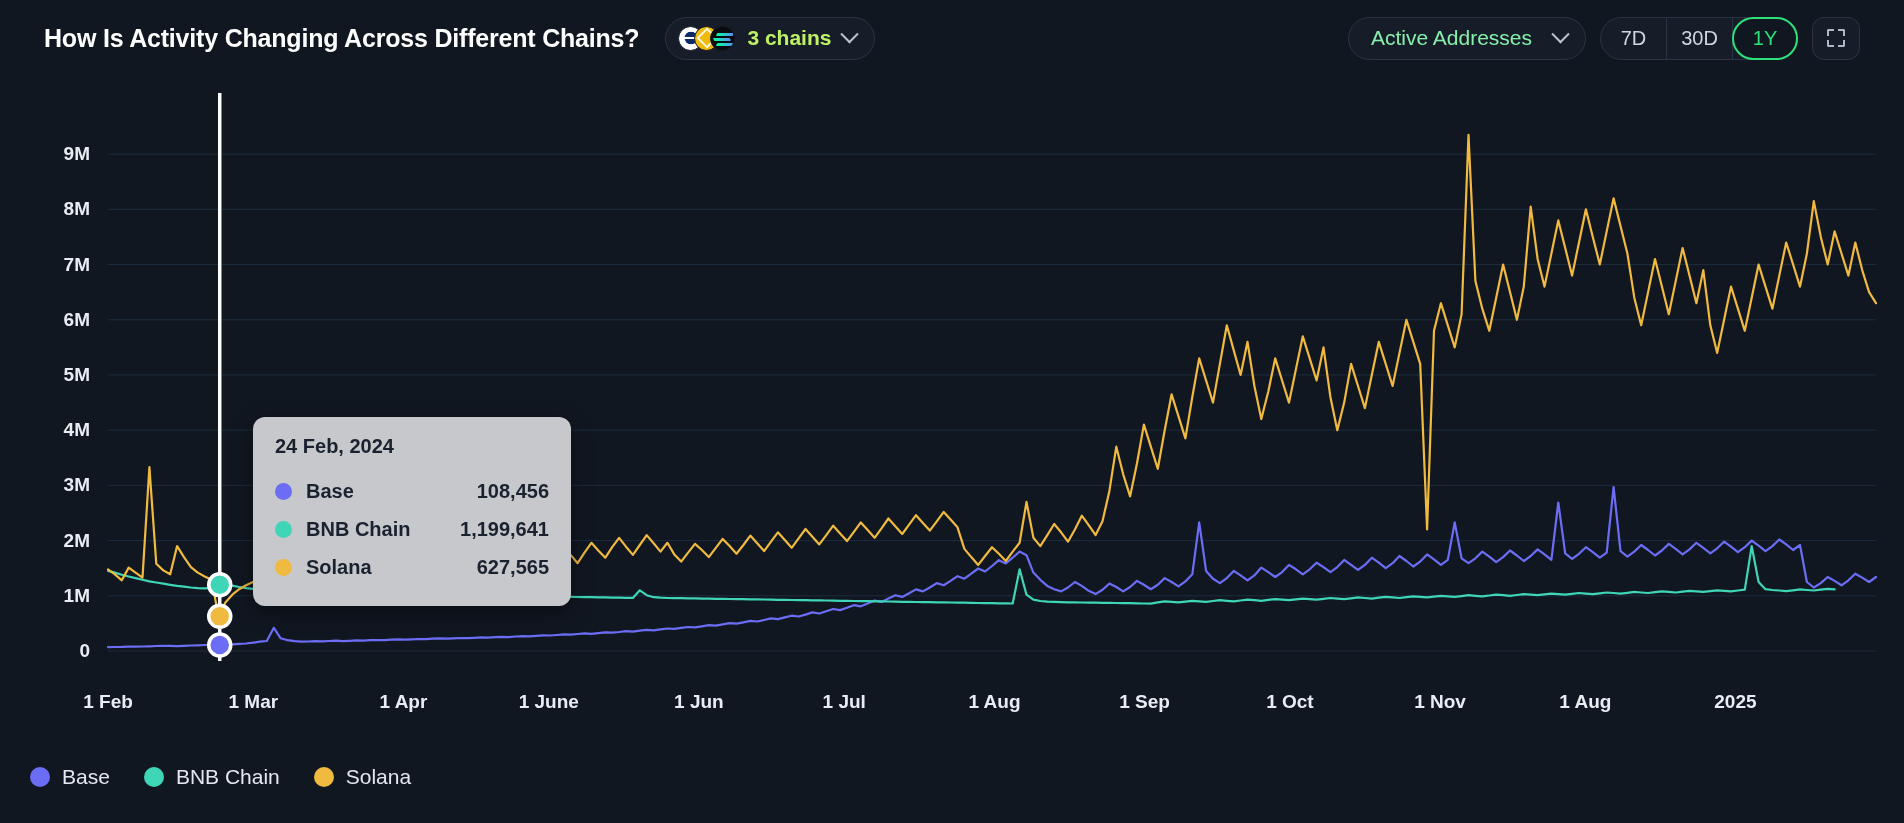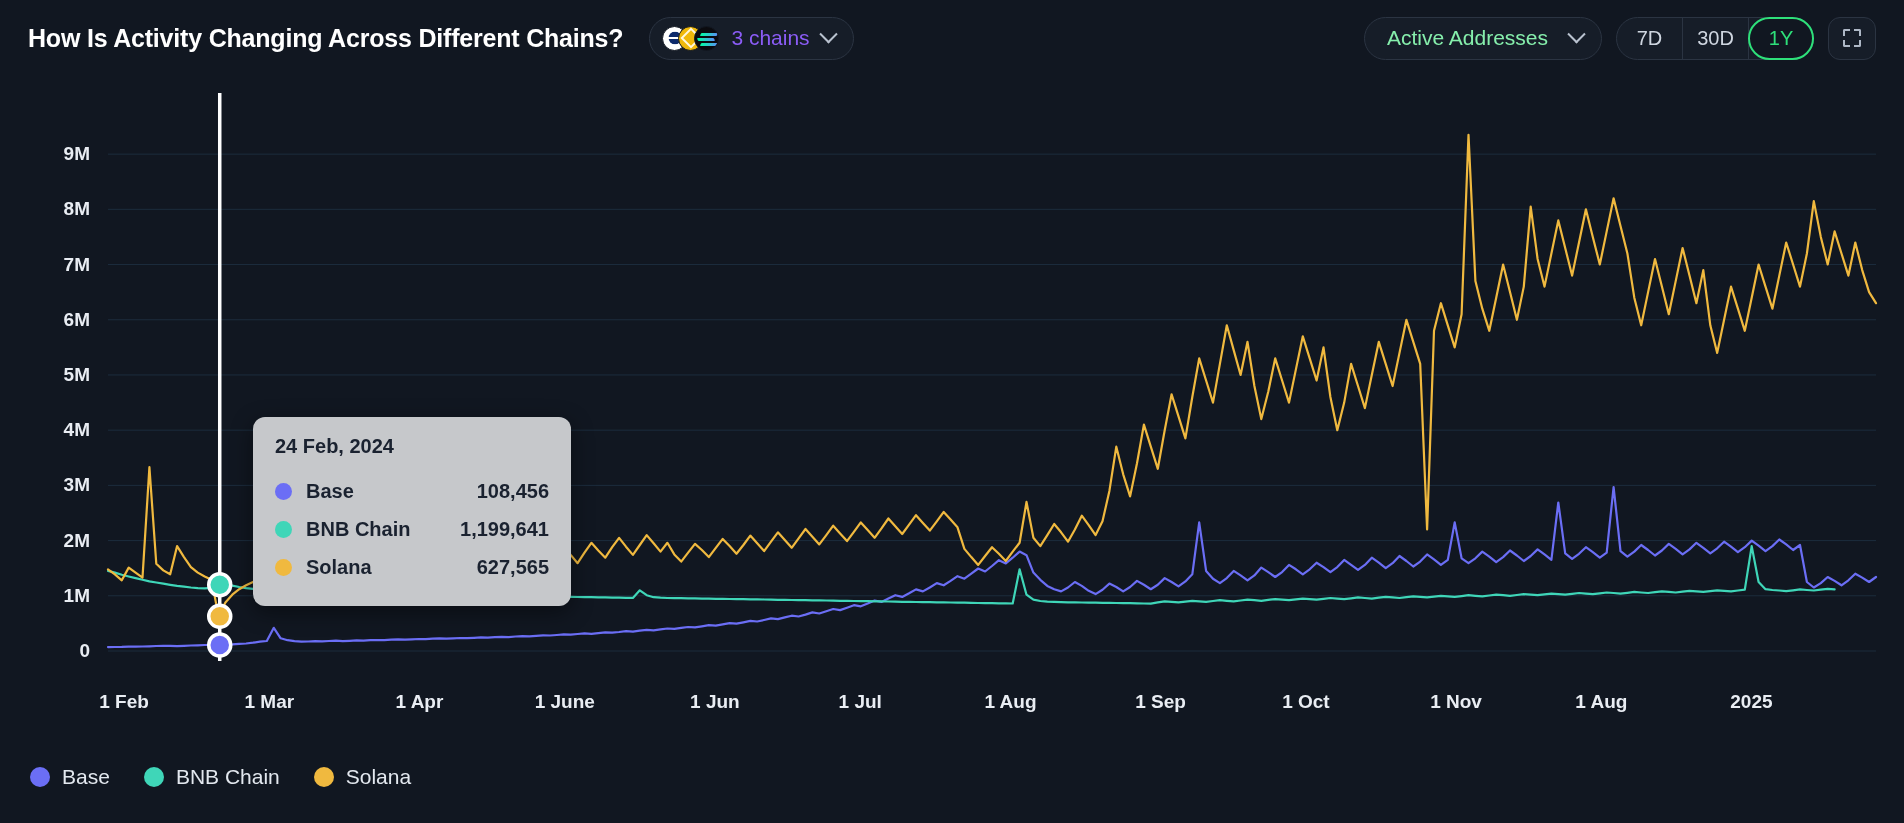--- a/index.html
+++ b/index.html
@@ -7,21 +7,21 @@
     width: 1904px; height: 823px;
     background: #111721;
     font-family: "Liberation Sans", sans-serif;
     overflow: hidden;
   }
   #app { position: relative; width: 1904px; height: 823px; background: #111721; }
 
   
   .header {
     position: absolute; top: 0; left: 0; right: 0; height: 76px;
-    display: flex; align-items: center; padding: 0 28px;
+    display: flex; align-items: center; padding: 0 44px;
   }
   .title {
     font-size: 25px; font-weight: 700; color: #ffffff;
     letter-spacing: -0.2px; white-space: nowrap;
   }
   .chain-selector {
     display: flex; align-items: center; gap: 12px;
     margin-left: 26px; height: 43px; padding: 0 18px 0 12px;
     border: 1px solid #2b3442; border-radius: 22px;
     background: #161d28; cursor: pointer;
@@ -46,21 +46,21 @@
   }
   .ci-sol { background: #0b0b0f; overflow: hidden; }
   .ci-sol-bars { position: absolute; left: 4px; top: 6px; width: 17px; height: 13px; }
   .ci-sol-bars i {
     display: block; height: 3px; margin-bottom: 2px; border-radius: 1px;
     background: linear-gradient(90deg,#00ffa3,#5b8df5);
   }
   .ci-sol-bars i:nth-child(1){ transform: skewX(-22deg) translateX(1.5px); }
   .ci-sol-bars i:nth-child(2){ transform: skewX(22deg) translateX(-1.5px); }
   .ci-sol-bars i:nth-child(3){ transform: skewX(-22deg) translateX(1.5px); }
-  .chain-label { font-size: 21px; color: #8b5cf6; font-weight: 400; }
+  .chain-label { font-size: 21px; color: #bef264; font-weight: 700; }
   .chev {
     width: 13px; height: 13px; border-right: 2.2px solid #b9c2cf;
     border-bottom: 2.2px solid #b9c2cf; transform: rotate(45deg) translate(-3px,-3px);
   }
 
   .header-right { margin-left: auto; display: flex; align-items: center; gap: 14px; }
   .metric-select {
     display: flex; align-items: center; gap: 22px;
     height: 43px; padding: 0 18px 0 22px;
     border: 1px solid #2b3442; border-radius: 22px;
@@ -100,21 +100,21 @@
 
   
   .chart-area { position: absolute; left: 0; top: 76px; width: 1904px; height: 670px; }
   #plot { position: absolute; left: 0; top: 0; }
 
   .ylabels { position: absolute; left: 0; top: 0; width: 108px; height: 670px; }
   .ylab {
     position: absolute; right: 18px; transform: translateY(-50%);
     font-size: 19px; font-weight: 700; color: #e9edf3; white-space: nowrap;
   }
-  .xlabels { position: absolute; left: 16px; top: 0; width: 1628px; height: 670px; }
+  .xlabels { position: absolute; left: 0; top: 0; width: 1628px; height: 670px; }
   .xlab {
     position: absolute; transform: translateX(-50%);
     font-size: 19px; font-weight: 700; color: #e9edf3; white-space: nowrap;
   }
 
   
   .tooltip {
     position: absolute; left: 253px; top: 417px; width: 318px;
     background: #c6c8cb; border-radius: 12px; padding: 18px 22px 20px 22px;
     box-shadow: 0 6px 22px rgba(0,0,0,0.45);

